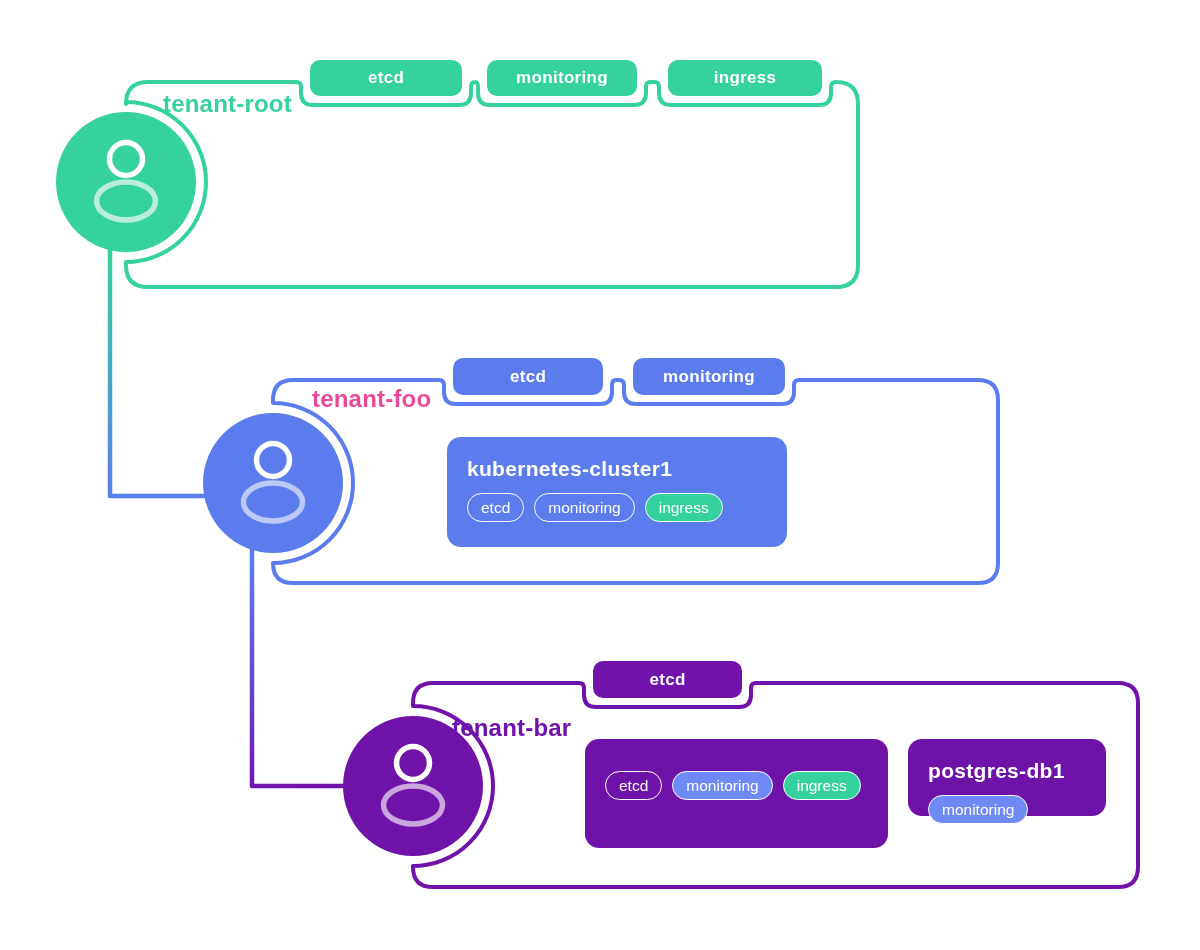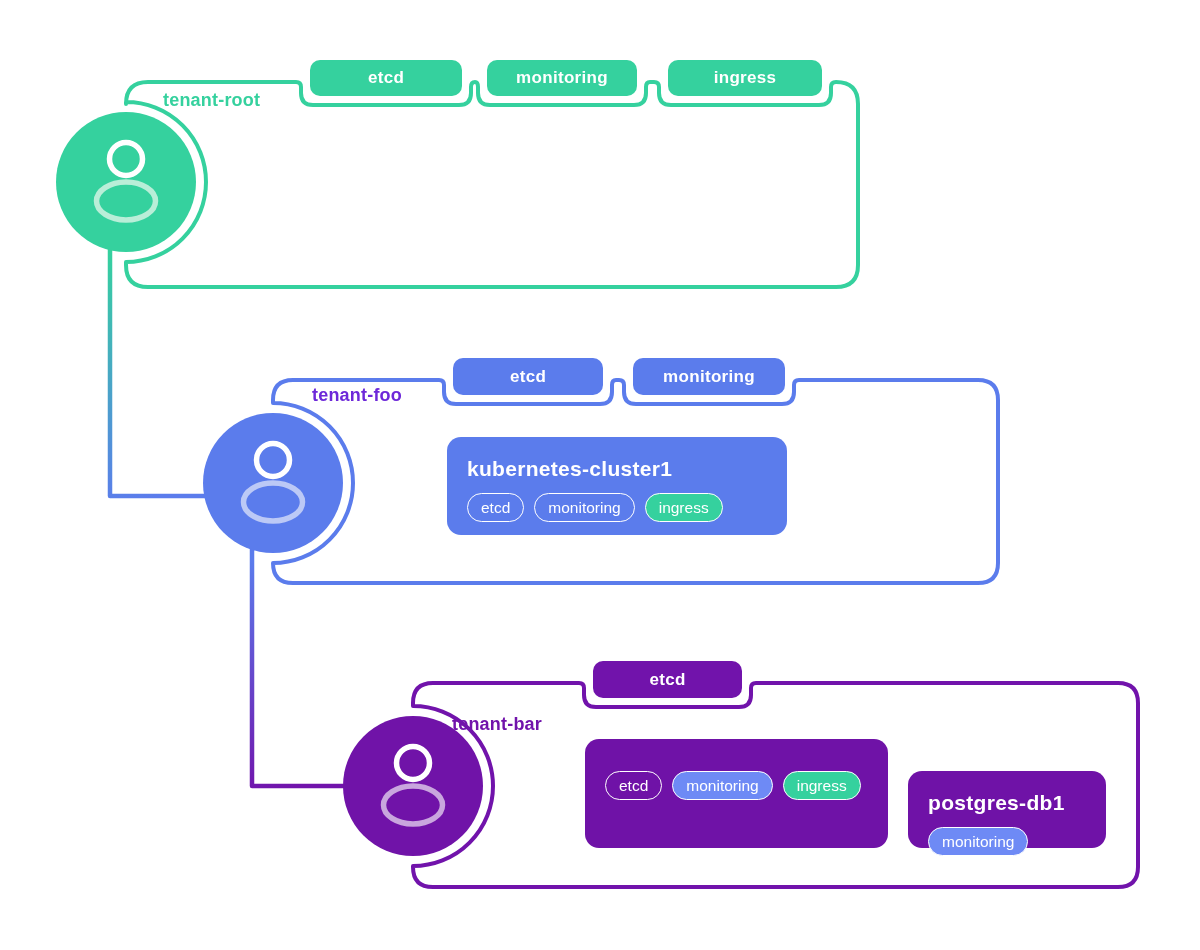--- a/index.html
+++ b/index.html
@@ -2,23 +2,23 @@
 <html><head>
 <meta charset="utf-8">
 <style>
   html,body{margin:0;padding:0;background:#ffffff;}
   .stage{
     position:relative;width:1200px;height:950px;background:#ffffff;overflow:hidden;
     font-family:"Liberation Sans",sans-serif;
   }
   .layer{position:absolute;left:0;top:0;}
   
-  .tlabel{position:absolute;font-size:18px;font-weight:bold;letter-spacing:.2px;}
+  .tlabel{position:absolute;font-size:24px;font-weight:bold;letter-spacing:.2px;}
   .tlabel.green{color:#35d19e;}
-  .tlabel.blue{color:#6d28d9;}
+  .tlabel.blue{color:#ec4899;}
   .tlabel.purple{color:#7113ab;}
   
   .tag{
     position:absolute;display:flex;align-items:center;justify-content:center;
     color:#ffffff;font-size:17px;font-weight:bold;border-radius:10px;letter-spacing:.3px;
   }
   .tag.green{background:#35d19e;}
   .tag.blue{background:#5b7cec;}
   .tag.purple{background:#7113ab;}
   
@@ -85,21 +85,21 @@
   <div class="avatar blue" style="left:203px;top:413px;">
     <svg width="140" height="140" viewBox="0 0 140 140">
       <circle cx="70" cy="47" r="16.5" fill="none" stroke="#ffffff" stroke-width="5.5"></circle>
       <ellipse cx="70" cy="89" rx="29.5" ry="19" fill="none" stroke="#bcc9f6" stroke-width="5.5"></ellipse>
     </svg>
   </div>
   <div class="tlabel blue" style="left:312px;top:385px;">tenant-foo</div>
   <div class="tag blue" style="left:453px;top:358px;width:150px;height:37px;">etcd</div>
   <div class="tag blue" style="left:633px;top:358px;width:152px;height:37px;">monitoring</div>
 
-  <div class="box blue" style="left:447px;top:437px;width:340px;height:98px;">
+  <div class="box blue" style="left:447px;top:437px;width:340px;height:110px;">
     <div class="box-title">kubernetes-cluster1</div>
     <div class="chips">
       <span class="chip outline">etcd</span>
       <span class="chip outline">monitoring</span>
       <span class="chip green">ingress</span>
     </div>
   </div>
 
   <div class="avatar purple" style="left:343px;top:716px;">
     <svg width="140" height="140" viewBox="0 0 140 140">
@@ -111,20 +111,20 @@
   <div class="tag purple" style="left:593px;top:661px;width:149px;height:37px;">etcd</div>
 
   <div class="box purple" style="left:585px;top:739px;width:303px;height:109px;">
     <div class="chips">
       <span class="chip outline">etcd</span>
       <span class="chip blue">monitoring</span>
       <span class="chip green">ingress</span>
     </div>
   </div>
 
-  <div class="box purple" style="left:908px;top:771px;width:198px;height:77px;">
+  <div class="box purple" style="left:908px;top:739px;width:198px;height:77px;">
     <div class="box-title">postgres-db1</div>
     <div class="chips">
       <span class="chip blue">monitoring</span>
     </div>
   </div>
 
 </div>
 
 </body></html>

